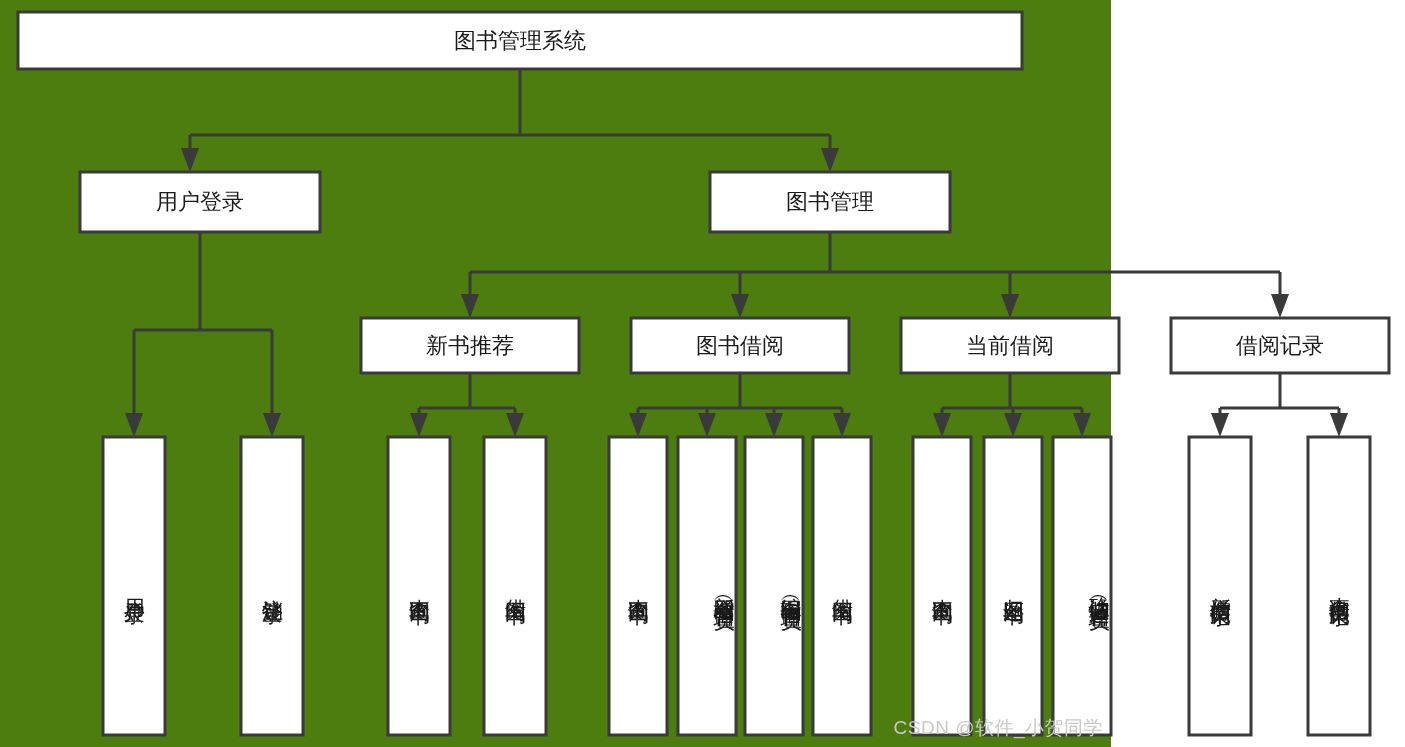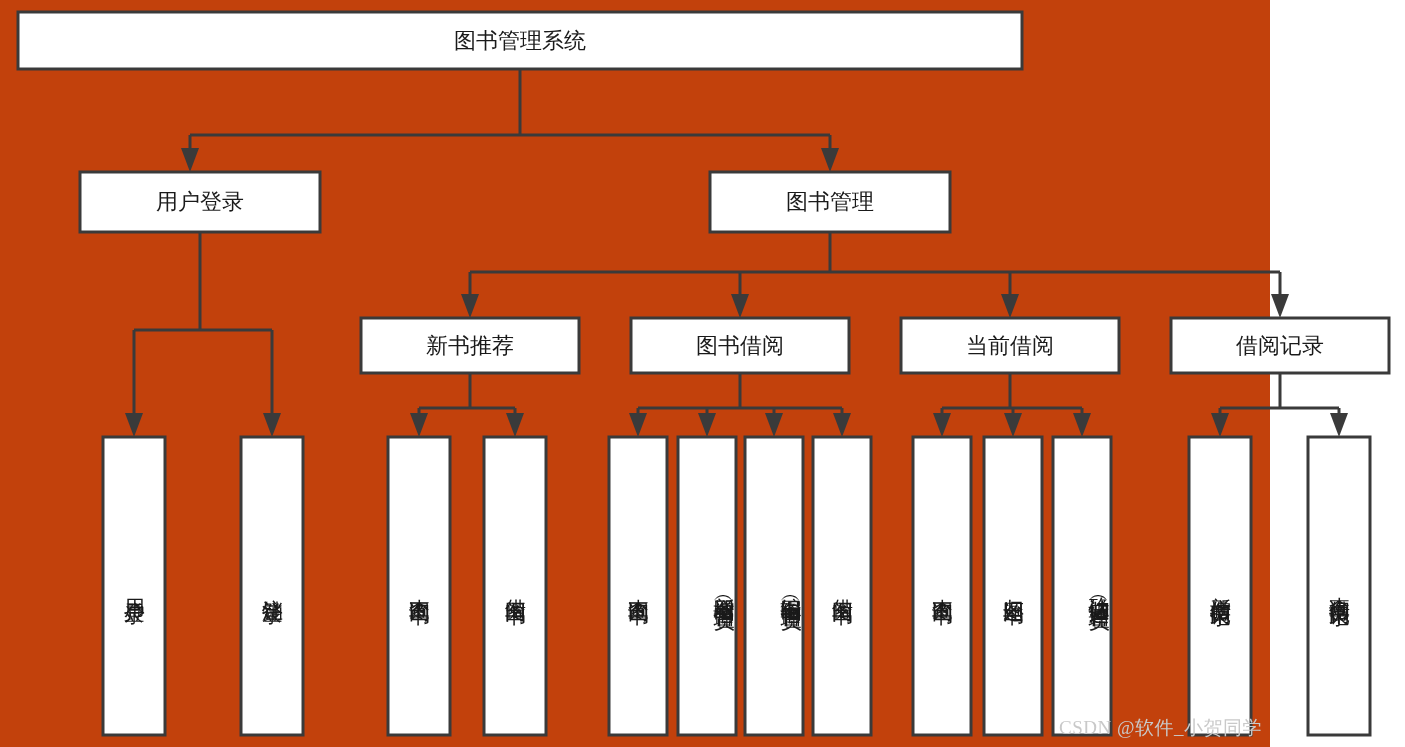--- a/index.html
+++ b/index.html
@@ -8,23 +8,23 @@
     background: #ffffff;
   }
   body {
     width: 1405px;
     height: 747px;
     font-family: "Liberation Sans", "DejaVu Sans", sans-serif;
     overflow: hidden;
   }
   #diagram-root {
     position: relative;
-    width: 1270px;
+    width: 1111px;
     height: 747px;
-    background: #c2410c;
+    background: #4d7c0f;
   }
   svg#tree-svg {
     position: absolute;
     left: 0;
     top: 0;
     width: 1405px;
     height: 747px;
   }
   .node-box {
     fill: #ffffff;
@@ -58,21 +58,21 @@
     color: #1a1a1a;
     letter-spacing: 2px;
     white-space: nowrap;
     pointer-events: none;
     text-align: center;
   }
   #watermark {
     position: absolute;
     right: 8px;
     bottom: 6px;
-    font-family: Liberation Serif, serif;
+    font-family: Liberation Sans, sans-serif;
     font-size: 19px;
     color: #c9c9c9;
     letter-spacing: 0.5px;
     white-space: nowrap;
   }
 </style>
 </head>
 <body>
 
 <div id="diagram-root">

